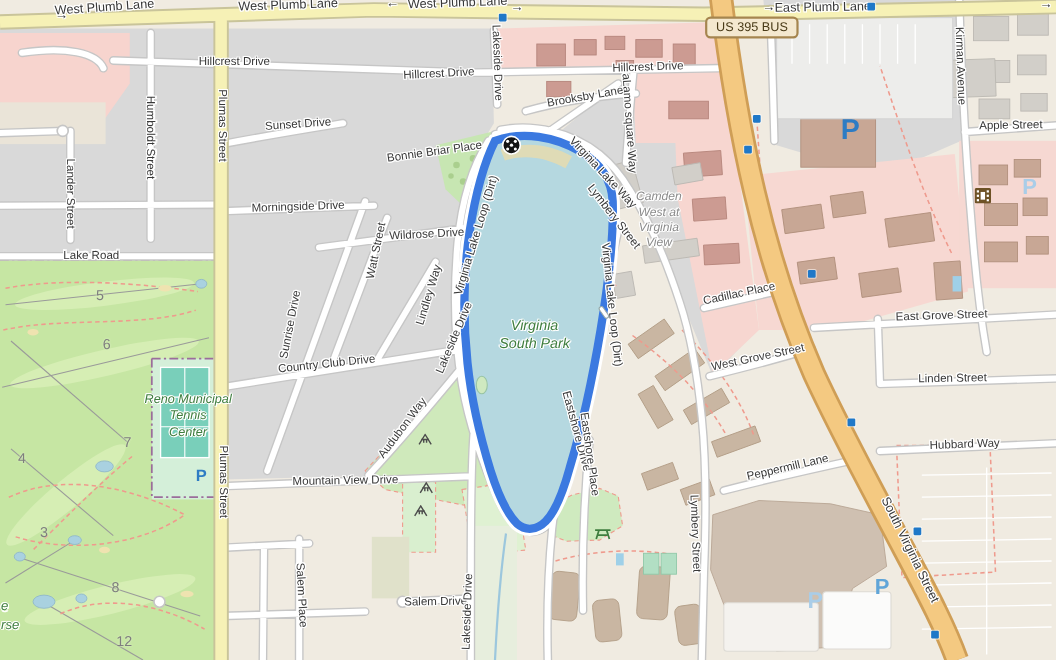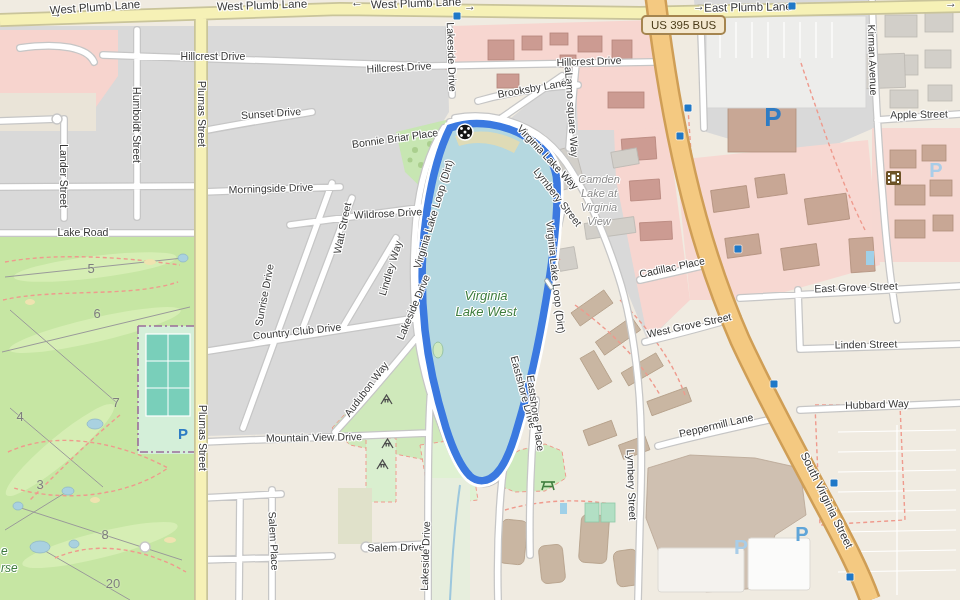--- a/index.html
+++ b/index.html
@@ -294,39 +294,44 @@
       <div class="lbl big" style="left: 827px; top: 500px; transform: translate(-50%, -50%) rotate(64deg);">South Virginia Street</div>
       <div class="lbl " style="left: 314px; top: 437px; transform: translate(-50%, -50%) rotate(-1deg);">Mountain View Drive</div>
       <div class="lbl " style="left: 396px; top: 547px; transform: translate(-50%, -50%) rotate(-1deg);">Salem Drive</div>
       <div class="lbl " style="left: 274px; top: 541px; transform: translate(-50%, -50%) rotate(87deg);">Salem Place</div>
       <div class="lbl " style="left: 425px; top: 556px; transform: translate(-50%, -50%) rotate(-88deg);">Lakeside Drive</div>
       <div class="lbl " style="left: 366px; top: 389px; transform: translate(-50%, -50%) rotate(-53deg);">Audubon Way</div>
       <div class="lbl " style="left: 524px; top: 392px; transform: translate(-50%, -50%) rotate(75deg);">Eastshore Drive</div>
       <div class="lbl " style="left: 536px; top: 413px; transform: translate(-50%, -50%) rotate(82deg);">Eastshore Place</div>
       <div class="area " style="color: rgb(62, 125, 62); font: italic 13px / 16px &quot;Liberation Sans&quot;, sans-serif; left: 486px; top: 288px; transform: translate(-50%, 0px);">
         <div>Virginia</div>
-        <div>Lake West</div>
+        <div>South Park</div>
       </div>
       <div class="area " style="color: rgb(139, 139, 139); font: italic 11px / 14px &quot;Liberation Sans&quot;, sans-serif; left: 599px; top: 172px; transform: translate(-50%, 0px);">
         <div>Camden</div>
-        <div>Lake at</div>
+        <div>West at</div>
         <div>Virginia</div>
         <div>View</div>
+      </div>
+      <div class="area " style="color: rgb(62, 125, 62); font: italic 11.5px / 15px &quot;Liberation Sans&quot;, sans-serif; left: 171px; top: 356px; transform: translate(-50%, 0px);">
+        <div>Reno Municipal</div>
+        <div>Tennis</div>
+        <div>Center</div>
       </div>
       <div class="area frag" style="color: rgb(62, 125, 62); font: italic 12px / 17px &quot;Liberation Sans&quot;, sans-serif; left: 1px; top: 543px; transform: translate(0px, 0px);">
         <div>e</div>
         <div>rse</div>
       </div>
       <div class="hole" style="left: 40px; top: 484px; transform: translate(-50%, -50%) rotate(0deg);">3</div>
       <div class="hole" style="left: 20px; top: 416px; transform: translate(-50%, -50%) rotate(0deg);">4</div>
       <div class="hole" style="left: 91px; top: 268px; transform: translate(-50%, -50%) rotate(0deg);">5</div>
       <div class="hole" style="left: 97px; top: 313px; transform: translate(-50%, -50%) rotate(0deg);">6</div>
       <div class="hole" style="left: 116px; top: 402px; transform: translate(-50%, -50%) rotate(0deg);">7</div>
       <div class="hole" style="left: 105px; top: 534px; transform: translate(-50%, -50%) rotate(0deg);">8</div>
-      <div class="hole" style="left: 113px; top: 583px; transform: translate(-50%, -50%) rotate(0deg);">20</div>
+      <div class="hole" style="left: 113px; top: 583px; transform: translate(-50%, -50%) rotate(0deg);">12</div>
     </div>
 <div id="icons">
       <div class="sig" style="left: 457px; top: 16px; transform: translate(-50%, -50%) rotate(0deg);"></div>
       <div class="sig" style="left: 792px; top: 6px; transform: translate(-50%, -50%) rotate(0deg);"></div>
       <div class="sig" style="left: 688px; top: 108px; transform: translate(-50%, -50%) rotate(0deg);"></div>
       <div class="sig" style="left: 680px; top: 136px; transform: translate(-50%, -50%) rotate(0deg);"></div>
       <div class="sig" style="left: 738px; top: 249px; transform: translate(-50%, -50%) rotate(0deg);"></div>
       <div class="sig" style="left: 774px; top: 384px; transform: translate(-50%, -50%) rotate(0deg);"></div>
       <div class="sig" style="left: 834px; top: 483px; transform: translate(-50%, -50%) rotate(0deg);"></div>
       <div class="sig" style="left: 850px; top: 577px; transform: translate(-50%, -50%) rotate(0deg);"></div>

